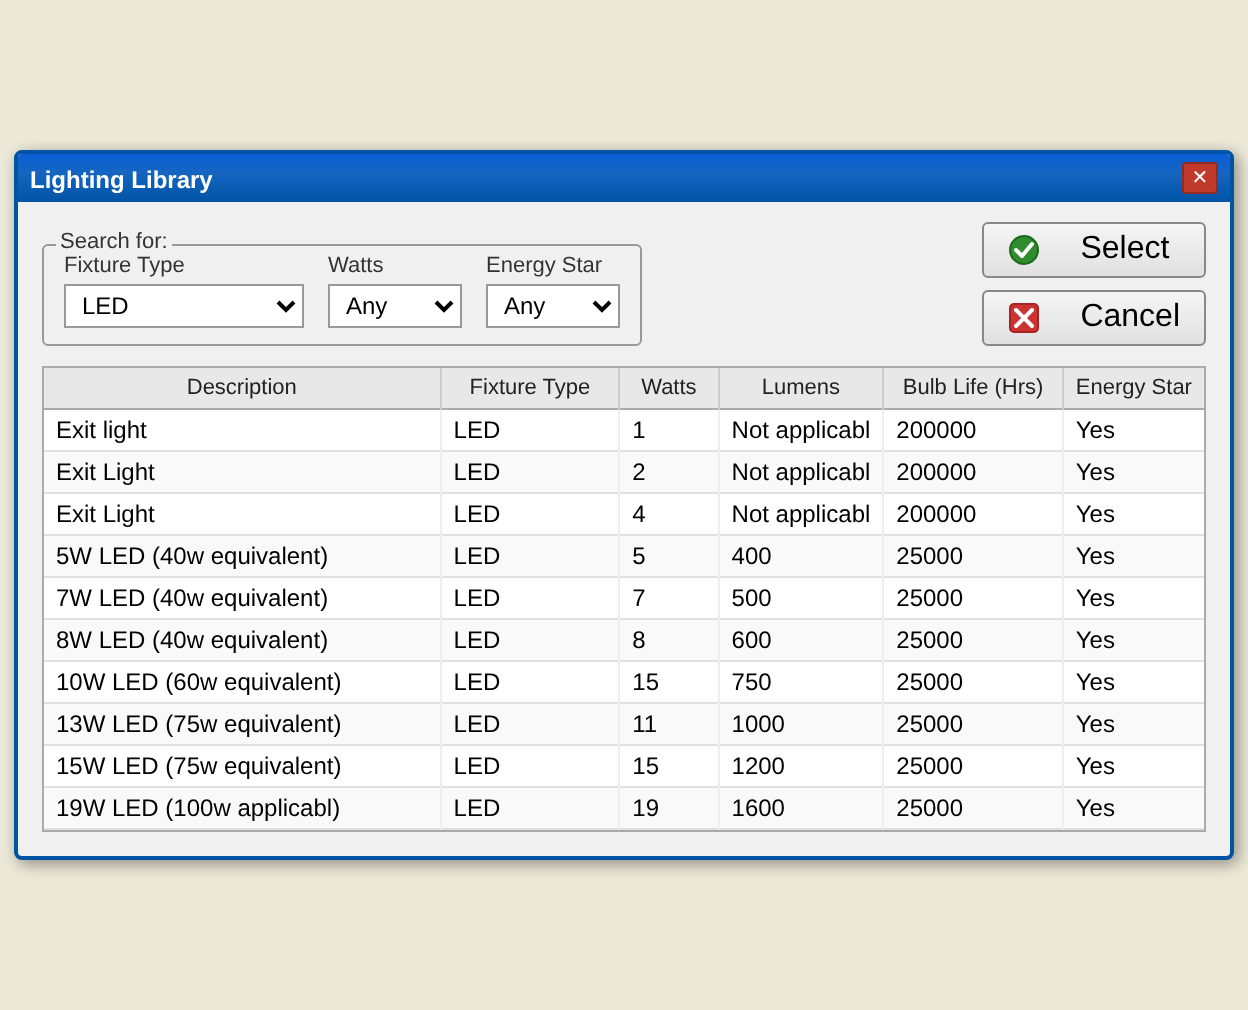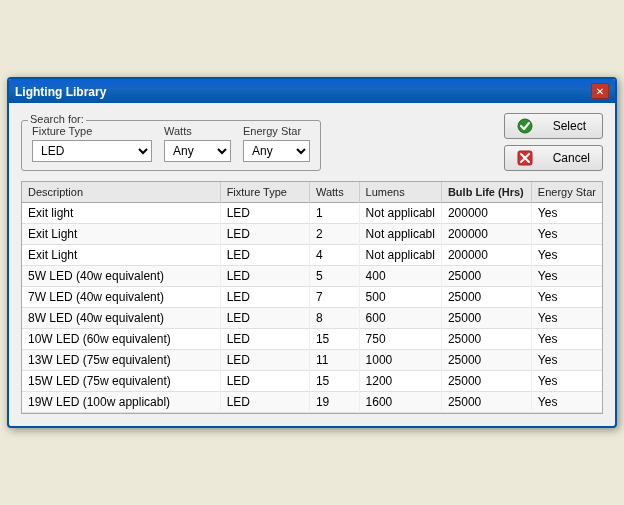--- a/index.html
+++ b/index.html
@@ -104,21 +104,21 @@
     }
     .btn {
       display: flex;
       align-items: center;
       gap: 20px;
       padding: 4px 12px;
       border: 1px solid #888;
       border-radius: 3px;
       background: linear-gradient(to bottom, #f5f5f5, #e0e0e0);
       cursor: pointer;
-      font-size: 12px;
+      font-size: 16px;
       min-width: 80px;
     }
     .btn-icon {
       width: 16px;
       height: 16px;
       display: flex;
       align-items: center;
       justify-content: center;
     }
     .table-container {
@@ -131,21 +131,21 @@
       width: 100%;
       border-collapse: collapse;
       font-size: 12px;
     }
     thead tr {
       background: #e8e8e8;
       border-bottom: 1px solid #aaa;
     }
     thead th {
       padding: 4px 6px;
-      text-align: left;
+      text-align: center;
       font-weight: normal;
       border-right: 1px solid #ccc;
       color: #222;
       font-size: 11px;
       white-space: nowrap;
     }
     thead th:last-child { border-right: none; }
     tbody tr {
       border-bottom: 1px solid #e0e0e0;
     }
@@ -153,21 +153,21 @@
     tbody td {
       padding: 3px 6px;
       border-right: 1px solid #eee;
       white-space: nowrap;
     }
     tbody td:last-child { border-right: none; }
     .col-desc { width: 200px; }
     .col-fixture { width: 90px; }
     .col-watts { width: 50px; }
     .col-lumens { width: 80px; }
-    .col-bulb { width: 90px; font-weight: bold; }
+    .col-bulb { width: 90px; }
     .col-energy { width: 55px; }
   </style>
 </head>
 <body>
 
 <div class="window">
   <div class="title-bar">
     <span class="title-bar-text">Lighting Library</span>
     <button class="title-bar-close">✕</button>
   </div>

